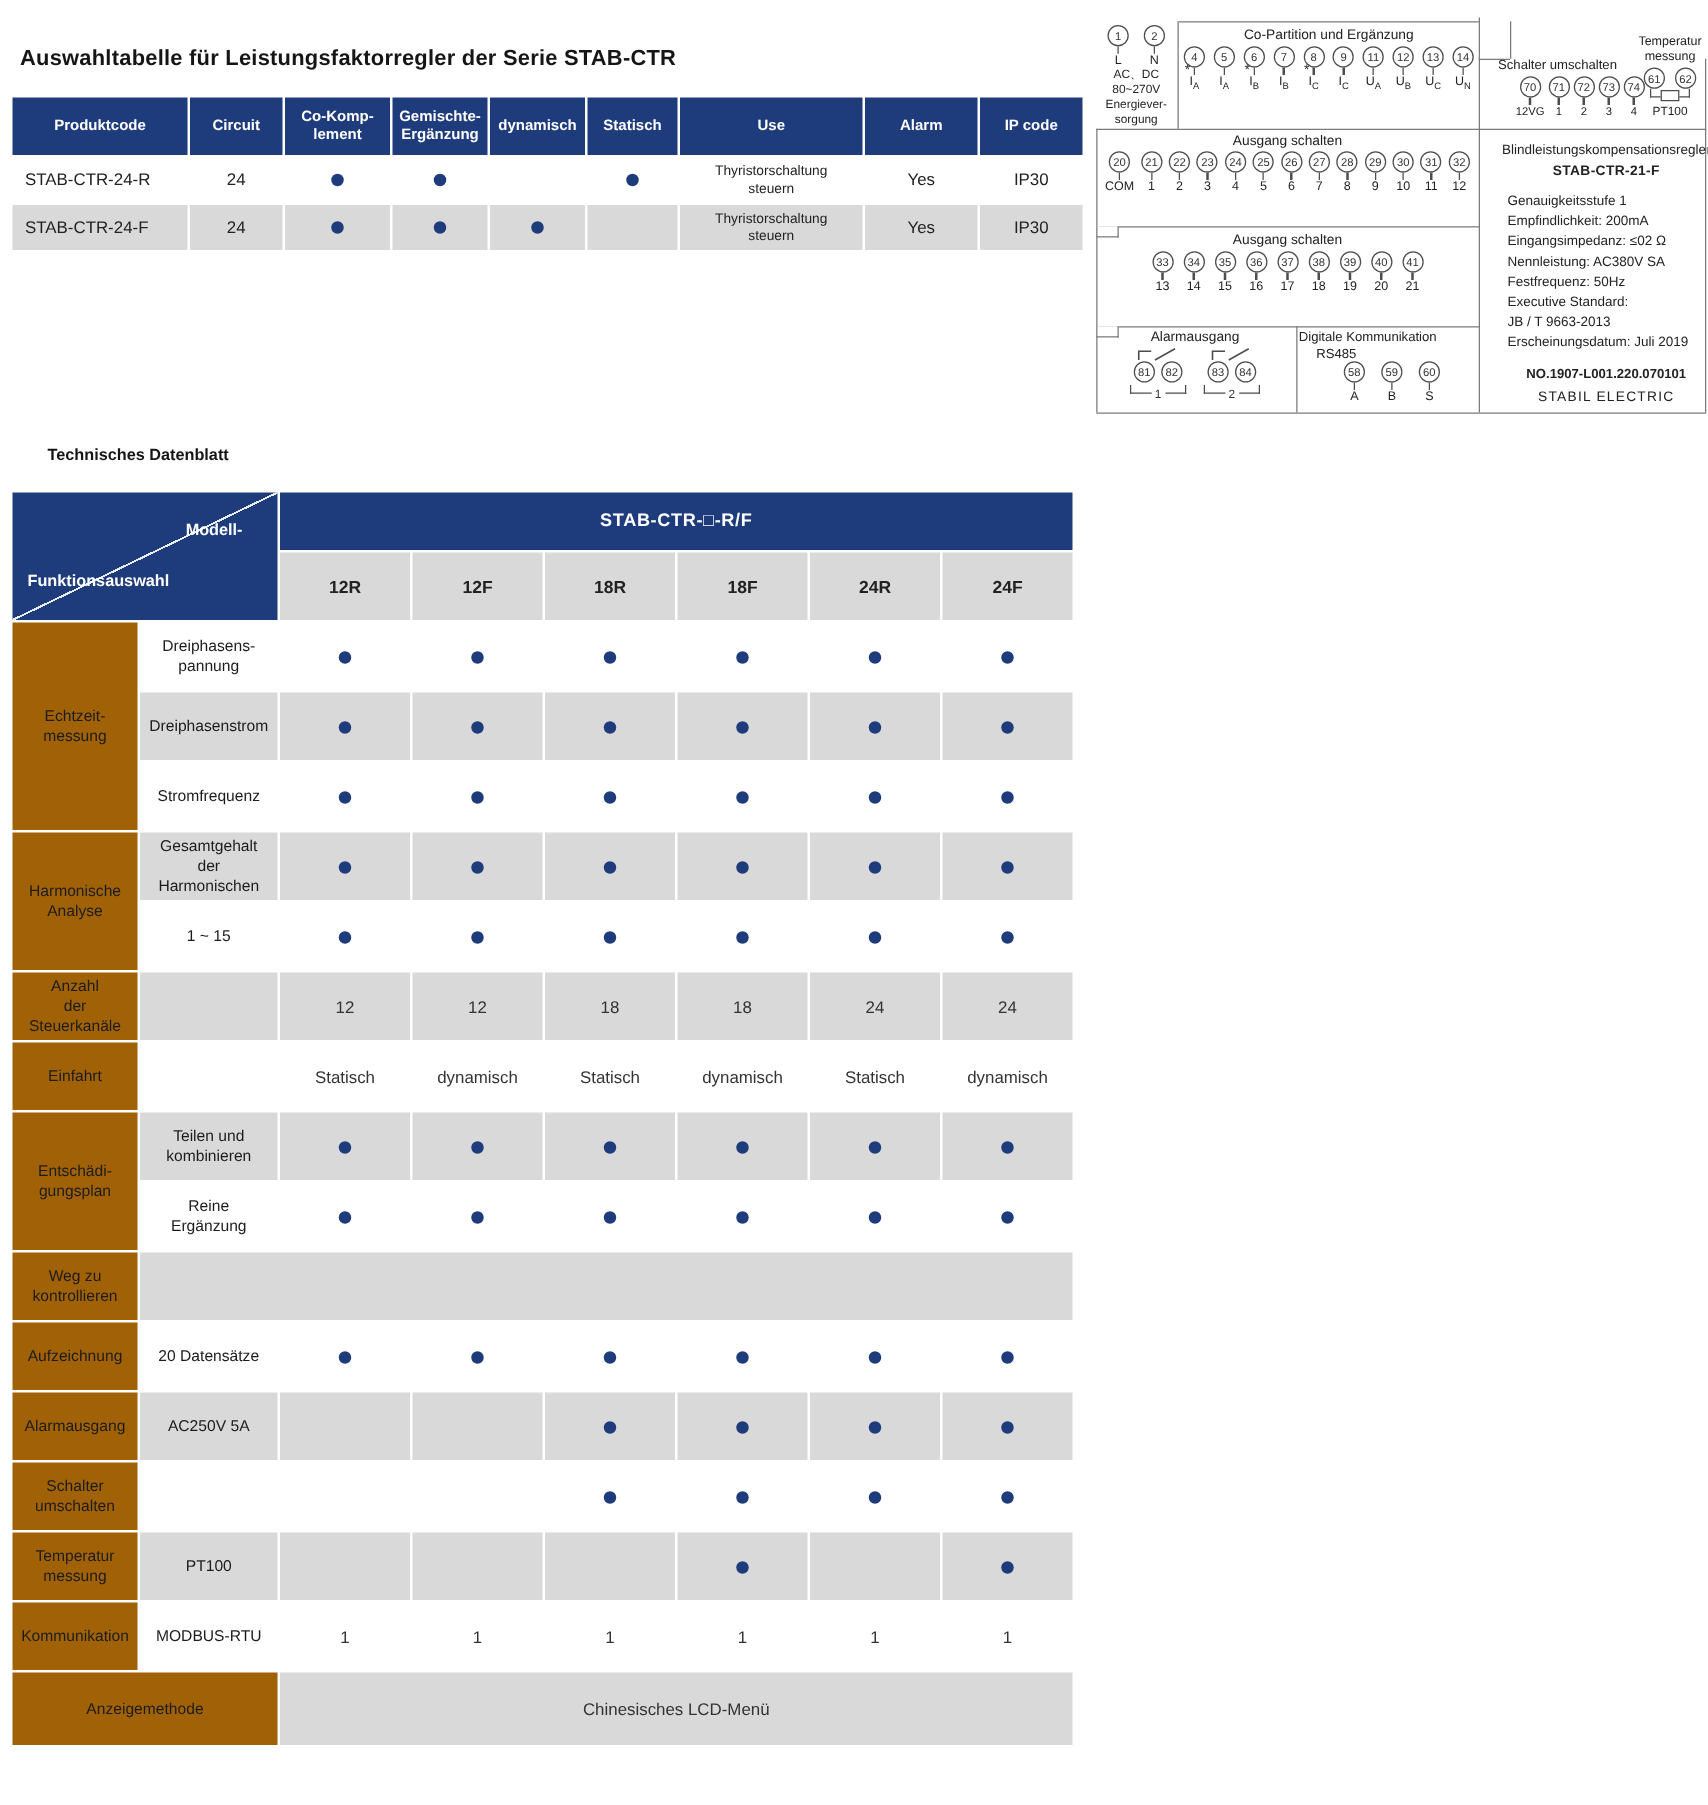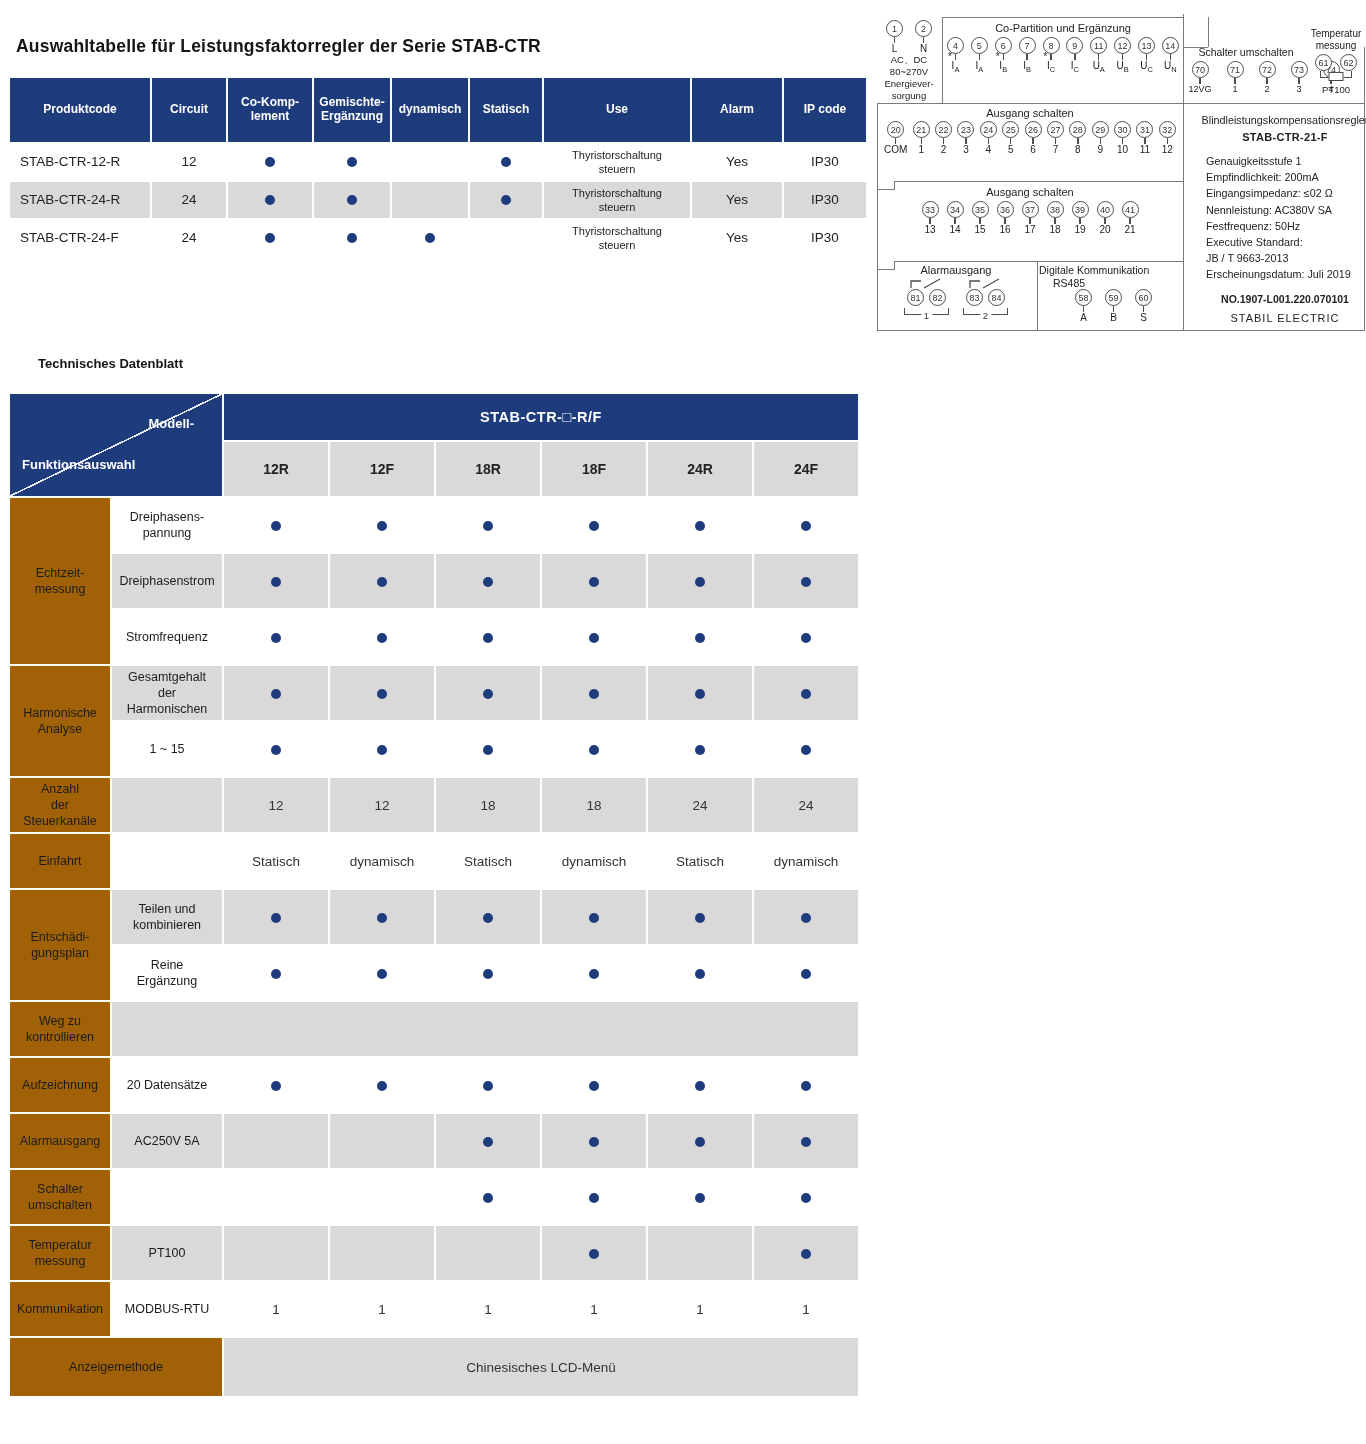--- a/index.html
+++ b/index.html
@@ -8,21 +8,21 @@
     font-family:"Liberation Sans",sans-serif;overflow:hidden;color:#222;
   }
   
   #main-title{position:absolute;left:16px;top:24px;font-size:17.5px;font-weight:bold;color:#151515;letter-spacing:.2px;}
   #section2-title{position:absolute;left:38px;top:356px;font-size:13px;font-weight:bold;color:#151515;}
 
   
   #sel-table{position:absolute;left:8px;top:76px;border-collapse:separate;border-spacing:2px;table-layout:fixed;}
   #sel-table th{
     background:#1e3c7c;color:#fff;font-weight:bold;font-size:12px;line-height:1.15;
-    white-space:pre-line;text-align:center;vertical-align:middle;height:64px;padding:0 1px;
+    white-space:pre-line;text-align:center;vertical-align:middle;height:46px;padding:0 1px;
   }
   #sel-table td{
     font-size:13.5px;color:#222;text-align:center;vertical-align:middle;height:36px;
     white-space:pre-line;line-height:1.2;padding:0;
   }
   #sel-table tbody tr:nth-child(even) td{background:#d9d9d9;}
   #sel-table td.code{text-align:left;padding-left:10px;}
   #sel-table td.use{font-size:11px;line-height:1.3;}
   .dot{display:inline-block;width:10px;height:10px;border-radius:50%;background:#1e3c7c;vertical-align:middle;}
 
@@ -67,21 +67,21 @@
   
   #dg-power{left:0;top:6px;width:64px;text-align:center;}
   #dg-power .term-row{justify-content:center;gap:12px;}
   .ptxt{font-size:9.5px;line-height:1.25;color:#222;white-space:nowrap;}
   
   #dg-copart{left:66px;top:8px;width:240px;}
   #dg-copart .term-row{justify-content:space-between;padding:3px 4px 0;}
   
   #dg-switch{left:308px;top:32px;width:122px;text-align:center;}
   #dg-switch .sec-title{font-size:10.5px;white-space:nowrap;}
-  #dg-switch .term-row{justify-content:center;gap:15px;margin-top:3px;padding-left:36px;}
+  #dg-switch .term-row{justify-content:center;gap:3px;margin-top:3px;padding-left:36px;}
   #dg-switch .lbl{font-size:9px;}
   
   #dg-temp{left:430px;top:14px;width:58px;text-align:center;}
   #dg-temp .temp-title{font-size:10px;line-height:1.15;white-space:nowrap;}
   #dg-temp .temp-row{display:flex;justify-content:center;gap:8px;margin-top:3px;}
   .pt-sym{width:30px;margin:0 auto;height:6px;border-left:1.2px solid #4d4d4d;border-right:1.2px solid #4d4d4d;border-bottom:1.2px solid #4d4d4d;position:relative;}
   .pt-box{position:absolute;left:50%;bottom:-4px;transform:translateX(-50%);width:13px;height:7px;border:1.1px solid #4d4d4d;background:#fff;}
   .pt-lbl{font-size:9.5px;margin-top:6px;}
   
   #dg-out1{left:0;top:93px;width:306px;}
@@ -135,32 +135,20 @@
       <th>Gemischte-
 Ergänzung</th>
       <th>dynamisch</th>
       <th>Statisch</th>
       <th>Use</th>
       <th>Alarm</th>
       <th>IP code</th>
     </tr>
   </thead>
   <tbody>
-      <tr>
-        <td class="code">STAB-CTR-12-R</td>
-        <td>12</td>
-        <td><span class="dot"></span></td>
-        <td><span class="dot"></span></td>
-        <td></td>
-        <td><span class="dot"></span></td>
-        <td class="use">Thyristorschaltung
-steuern</td>
-        <td>Yes</td>
-        <td>IP30</td>
-      </tr>
       <tr>
         <td class="code">STAB-CTR-24-R</td>
         <td>24</td>
         <td><span class="dot"></span></td>
         <td><span class="dot"></span></td>
         <td></td>
         <td><span class="dot"></span></td>
         <td class="use">Thyristorschaltung
 steuern</td>
         <td>Yes</td>

